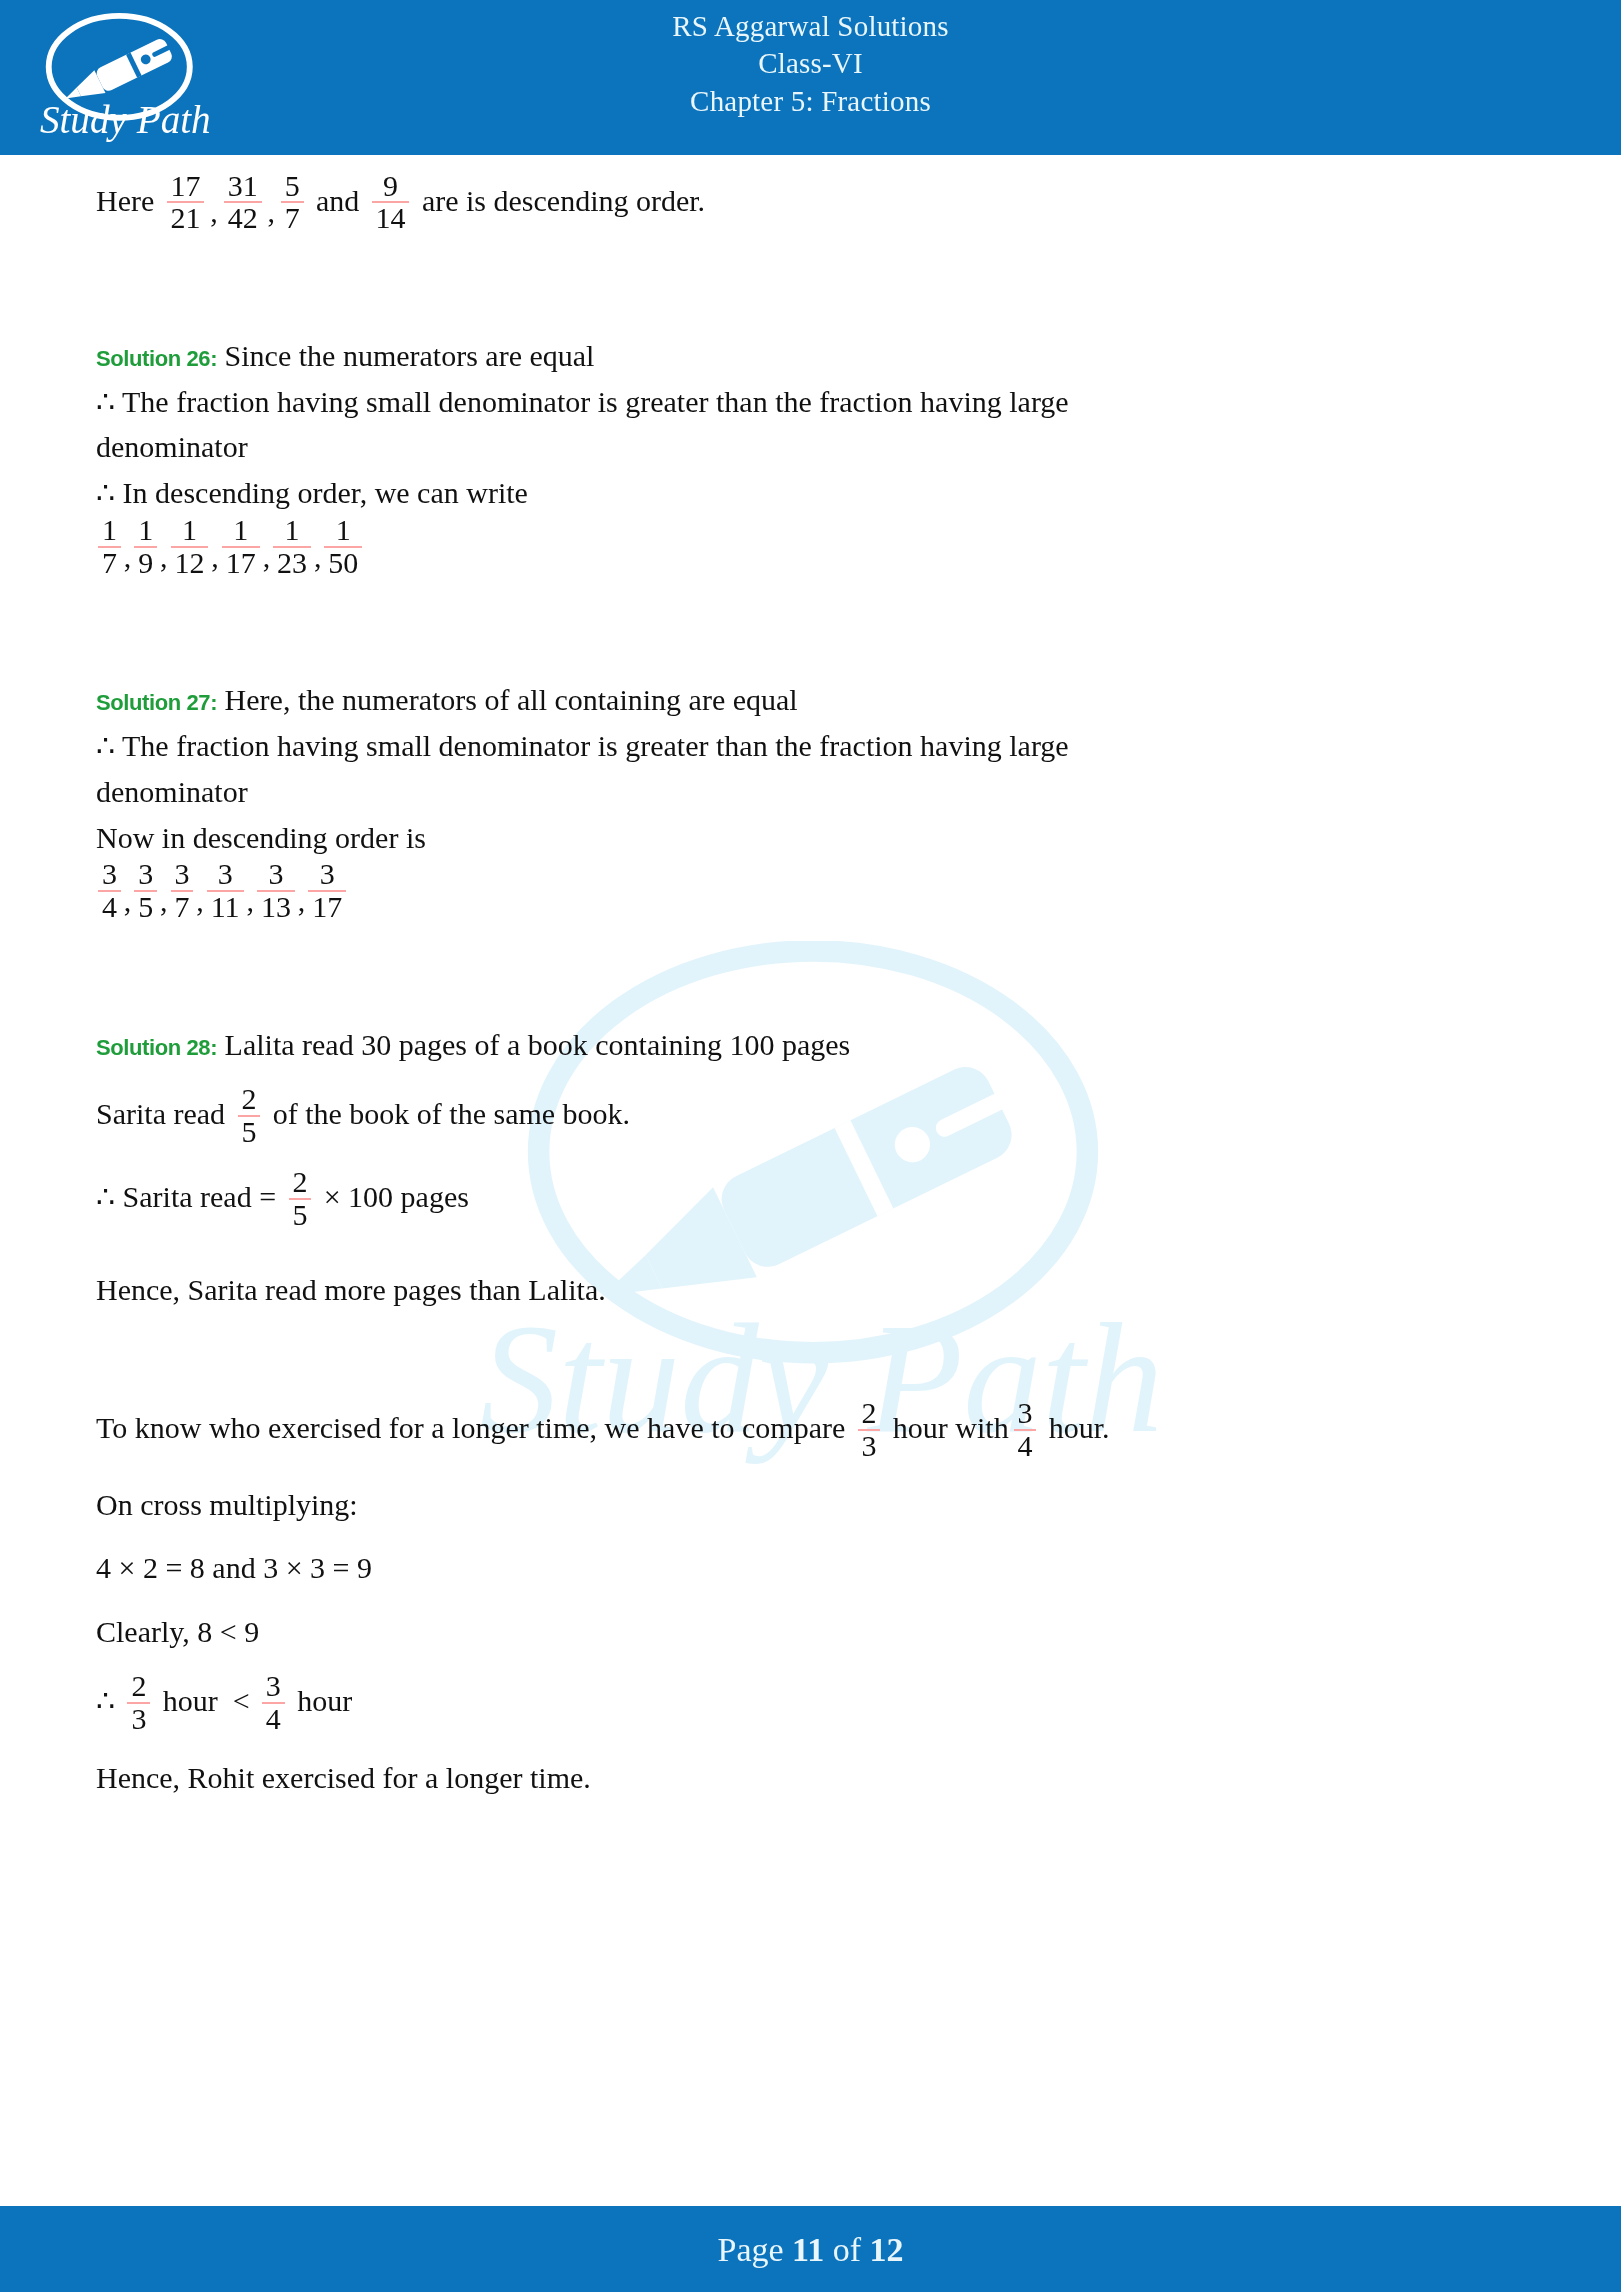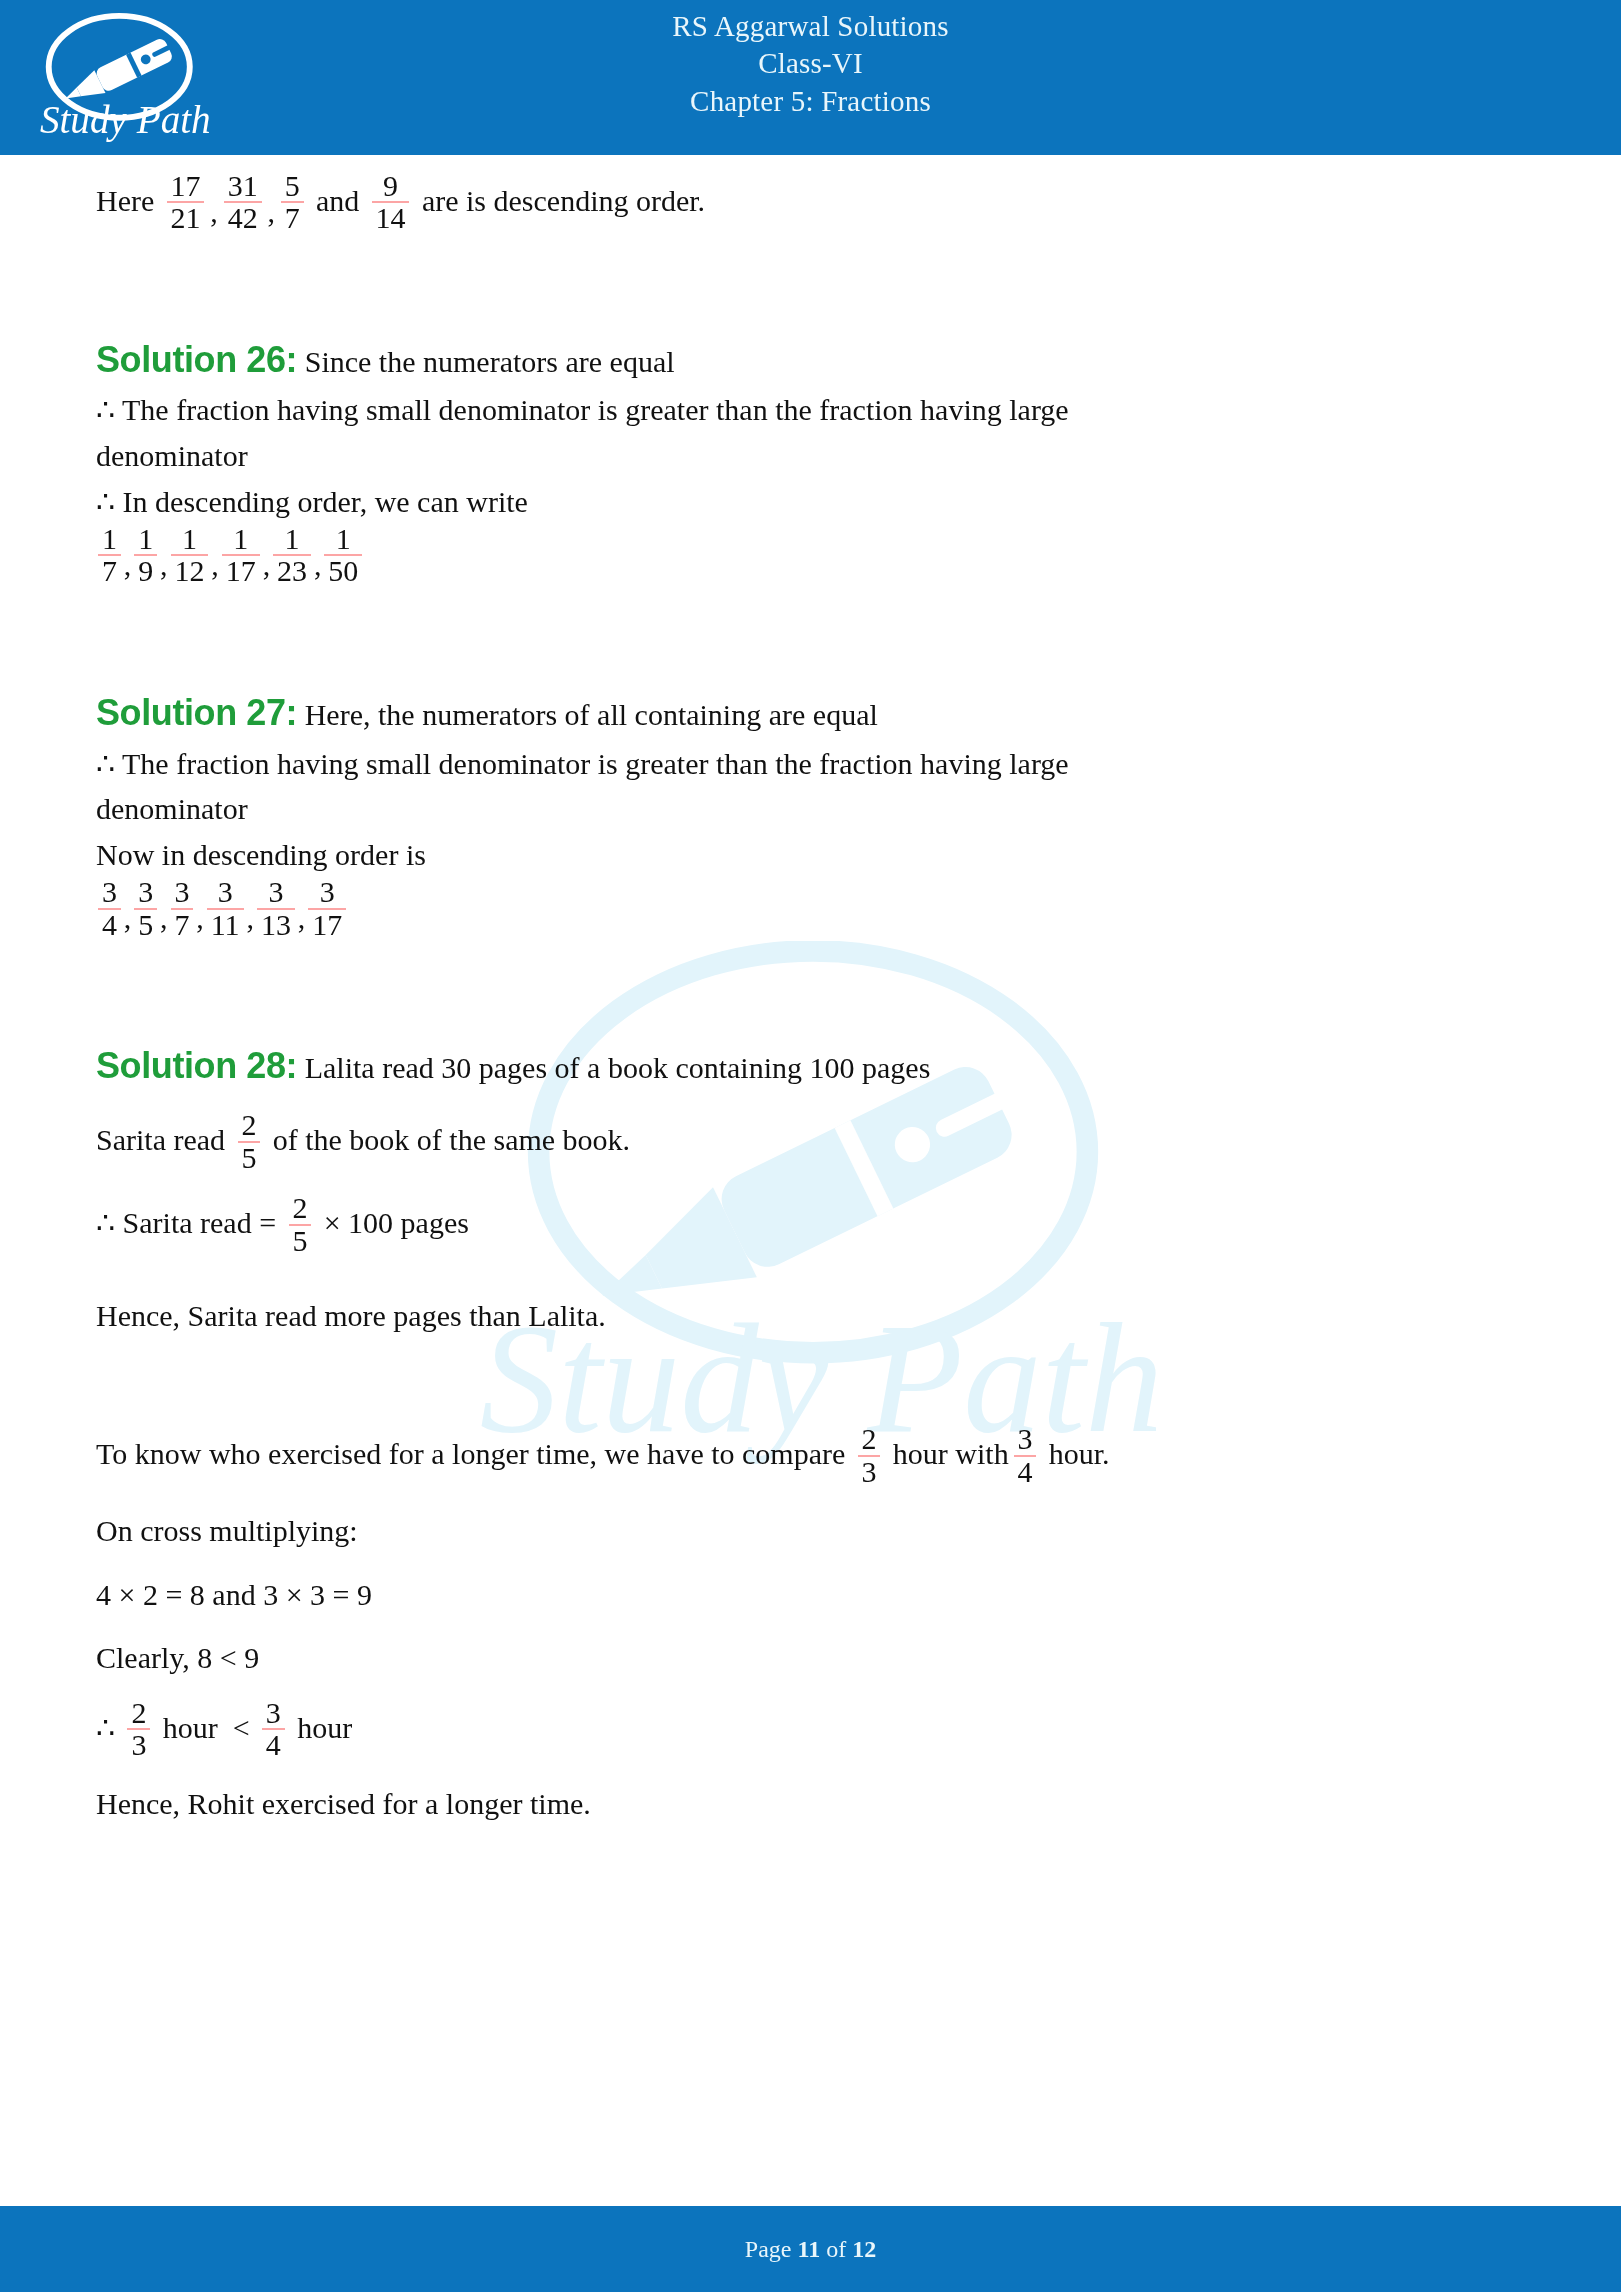--- a/index.html
+++ b/index.html
@@ -84,21 +84,21 @@
     padding: 0;
     white-space: nowrap;
   }
   .blockgap-sm { height: 15.7px; }
   .blockgap { height: 69px; }
   .blockgap-lg { height: 94px; }
   .soln {
     color: #1f9d3a;
     font-weight: bold;
     font-family: "Liberation Sans", "DejaVu Sans", sans-serif;
-    font-size: 36px;
+    font-size: 22px;
     letter-spacing: -0.4px;
   }
 
   
   .frac {
     display: inline-flex;
     flex-direction: column;
     align-items: center;
     vertical-align: middle;
     margin: 0 4.9px;
@@ -313,21 +313,21 @@
         <span class="num">3</span>
         <span class="den">4</span>
       </span>
       <span>hour</span>
     </div>
     <div class="blockgap-sm"></div>
     <div class="ln">Hence, Rohit exercised for a longer time.</div>
   </div>
 
   <div style="position:absolute;left:0;bottom:0;width:1621px;height:87px;background:#0c74bd;z-index:6;display:flex;align-items:center;justify-content:center;">
-    <div style="color:#e9f6fb;font-size:24px;">
+    <div style="color:#e9f6fb;font-size:34px;">
       <span>Page</span>
       <span style="font-weight:bold;">11</span>
       <span>of</span>
       <span style="font-weight:bold;">12</span>
     </div>
   </div>
 
 </div>
 
 

